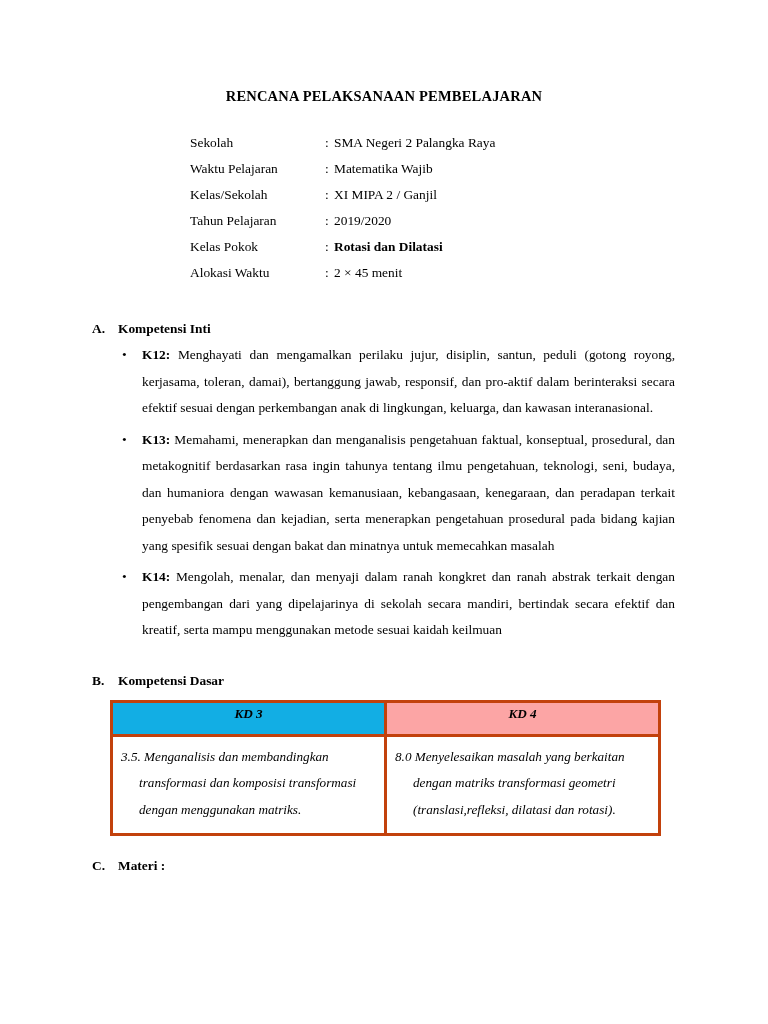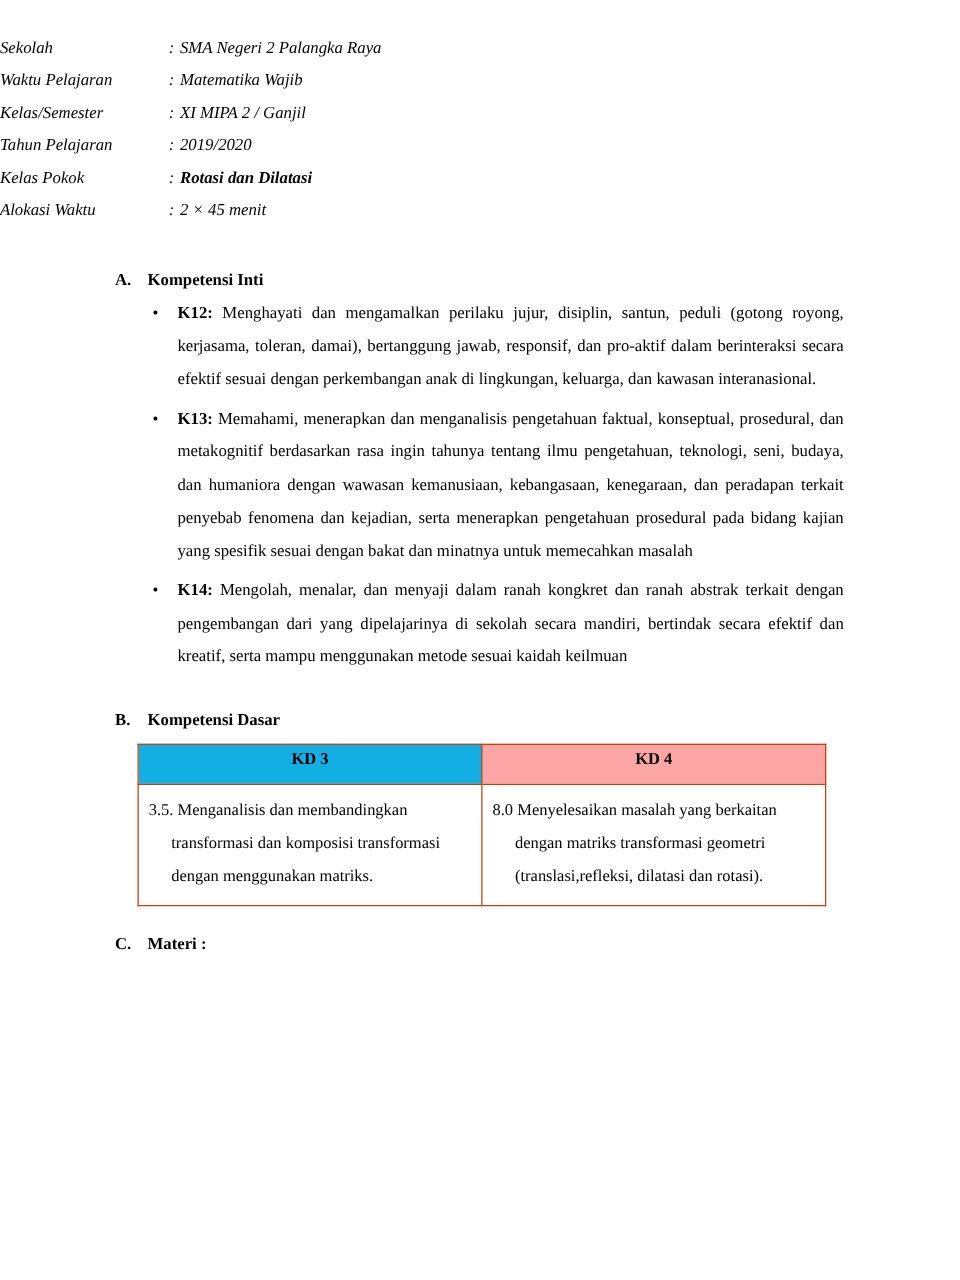--- a/index.html
+++ b/index.html
@@ -28,21 +28,21 @@
     font-size: 14.5px;
     font-weight: bold;
     letter-spacing: 0.2px;
     margin: 0;
     padding-top: 88px;
   }
 
   
   .meta-block {
     margin-top: 30px;
-    font-style: italic;
+    padding-left: 190px;
   }
   .meta-row {
     display: flex;
     align-items: baseline;
     height: 26px;
     font-size: 13.4px;
   }
   .meta-label {
     width: 135px;
     flex: 0 0 135px;
@@ -106,22 +106,23 @@
     padding-left: 110px;
     margin-top: 11px;
   }
   table.kd-table {
     border-collapse: collapse;
     width: 551px;
     table-layout: fixed;
   }
   table.kd-table th,
   table.kd-table td {
-    border: 1px solid #c2410c;
+    border: 3px solid #c2410c;
     vertical-align: top;
+    font-style: italic;
   }
   table.kd-table th {
     background: #12AEE4;
     text-align: center;
     font-weight: bold;
     font-size: 13.2px;
     height: 24px;
     padding: 3px 0 4px 0;
   }
   table.kd-table td {
@@ -135,34 +136,35 @@
   
   .topic-heading {
     margin-top: 22px;
   }
 </style>
 </head>
 <body>
 
 <div class="page">
 
+  <h1 class="doc-title">RENCANA PELAKSANAAN PEMBELAJARAN</h1>
 
   <div class="meta-block">
     <div class="meta-row">
       <span class="meta-label">Sekolah</span>
       <span class="meta-colon">:</span>
       <span class="meta-value">SMA Negeri 2 Palangka Raya</span>
     </div>
     <div class="meta-row">
       <span class="meta-label">Waktu Pelajaran</span>
       <span class="meta-colon">:</span>
       <span class="meta-value">Matematika Wajib</span>
     </div>
     <div class="meta-row">
-      <span class="meta-label">Kelas/Semester</span>
+      <span class="meta-label">Kelas/Sekolah</span>
       <span class="meta-colon">:</span>
       <span class="meta-value">XI MIPA 2 / Ganjil</span>
     </div>
     <div class="meta-row">
       <span class="meta-label">Tahun Pelajaran</span>
       <span class="meta-colon">:</span>
       <span class="meta-value">2019/2020</span>
     </div>
     <div class="meta-row">
       <span class="meta-label">Kelas Pokok</span>

